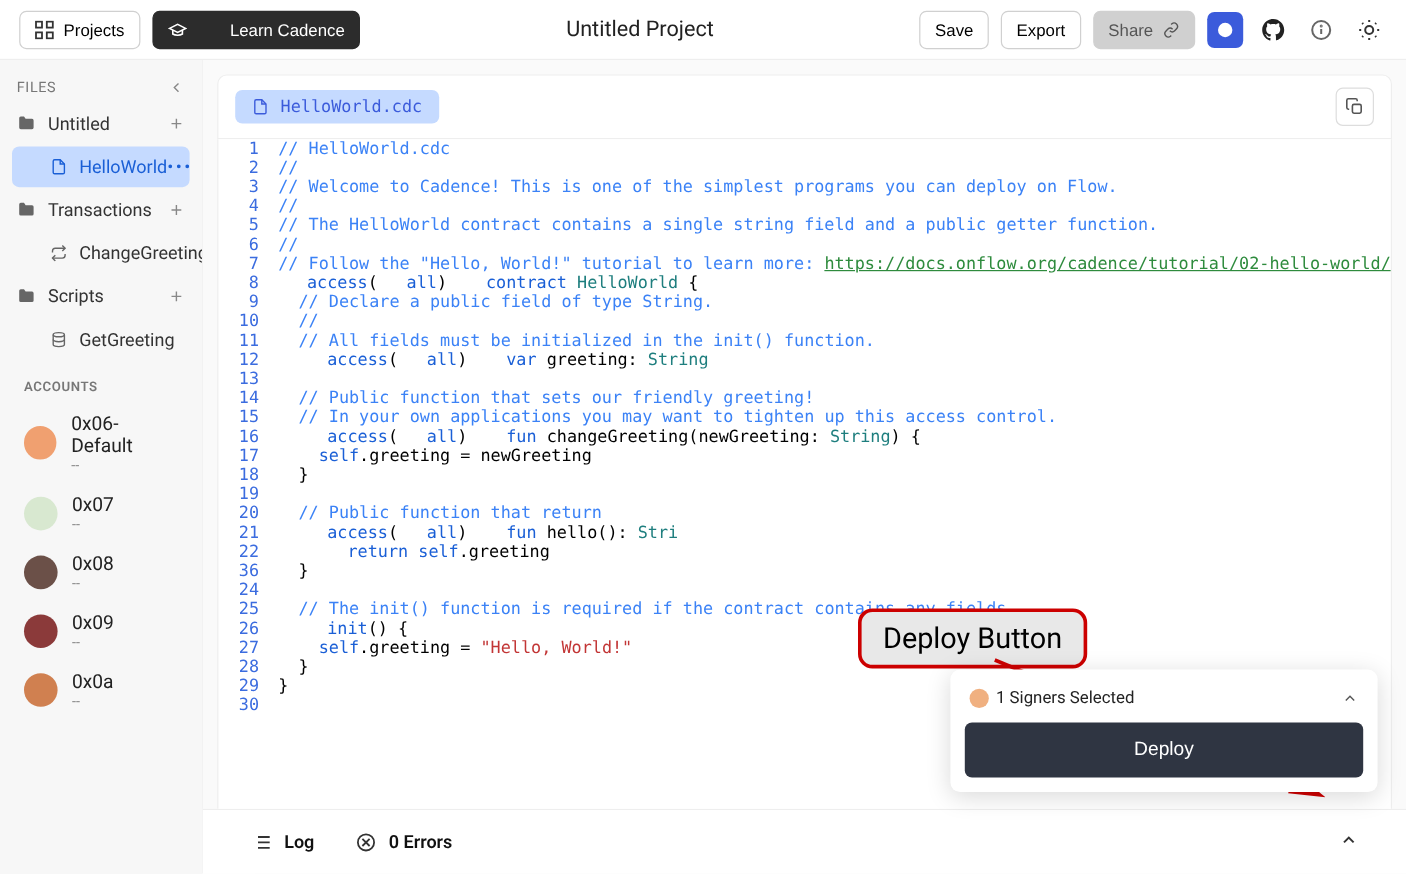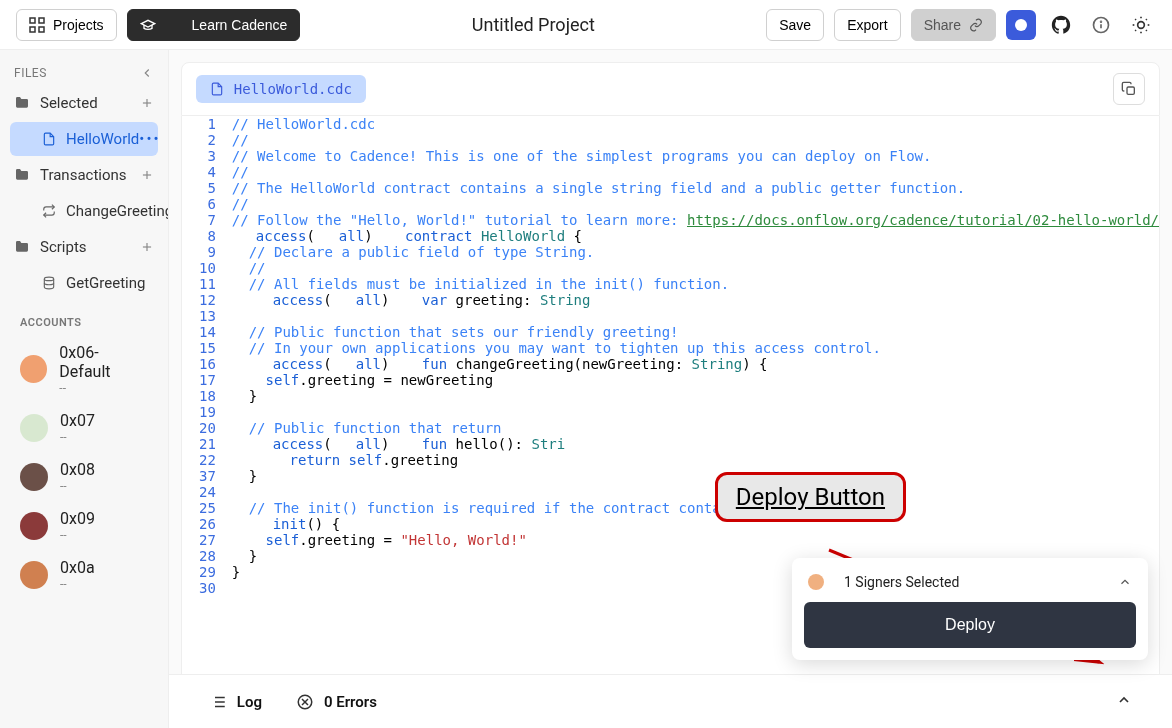--- a/index.html
+++ b/index.html
@@ -34,26 +34,26 @@
 .code { white-space: pre; padding-left: 6px; }
 .c-comment { color: #3b82f6; }
 .c-link { color: #2e8b3d; text-decoration: underline; }
 .c-kw { color: #1a5fd6; margin-left: 24px; }
 .c-type { color: #1e7e7e; }
 .c-name { color: #1e7e7e; }
 .c-str { color: #c23535; }
 .c-self { color: #1a5fd6; }
 .deploy-panel { position: absolute; right: 24px; bottom: 68px; width: 356px; background: #fff; border-radius: 8px; box-shadow: 0 4px 20px rgba(0,0,0,0.15); padding: 12px; }
 .deploy-header { display: flex; align-items: center; justify-content: space-between; padding: 4px 4px 12px 4px; font-size: 14px; color: #222; }
-.deploy-header-left { display: flex; align-items: center; gap: 20px; }
+.deploy-header-left { display: flex; align-items: center; gap: 6px; }
 .deploy-btn { width: 100%; background: #2f3542; color: #fff; border: none; padding: 14px; border-radius: 6px; font-size: 16px; cursor: pointer; }
 .bottombar { height: 54px; border-top: 1px solid #eee; background: #fff; display: flex; align-items: center; gap: 34px; padding: 0 40px; }
 .bottombar-item { display: flex; align-items: center; gap: 10px; font-size: 15px; color: #111; font-weight: 600; }
 .bottombar-right { margin-left: auto; }
-.callout { position: absolute; left: 546px; top: 422px; border: 3px solid #cc0000; border-radius: 12px; padding: 8px 18px; background: #e8e8e8; font-size: 24px; font-weight: 400; text-decoration: underline; }
+.callout { position: absolute; left: 546px; top: 457px; border: 3px solid #cc0000; border-radius: 12px; padding: 8px 18px; background: #e8e8e8; font-size: 24px; font-weight: 400; }
 .arrow-svg { position: absolute; left: 650px; top: 494px; pointer-events: none; }
 .mini-avatar { width: 16px; height: 16px; border-radius: 50%; background: #f0b080; display: inline-block; }
 </style>
 </head>
 <body>
 
 <div class="topbar">
   <button class="btn">
     <svg width="16" height="16" viewBox="0 0 16 16" fill="none" stroke="#333" stroke-width="1.5">
         <rect x="1" y="1" width="5" height="5"></rect>
@@ -123,21 +123,21 @@
       <svg width="14" height="14" viewBox="0 0 24 24" fill="none" stroke="#888" stroke-width="2">
           <polyline points="15 18 9 12 15 6"></polyline>
         </svg>
     </div>
 
     <div class="folder-row">
       <span class="folder-label">
         <svg width="16" height="16" viewBox="0 0 24 24" fill="#666">
             <path d="M3 5a2 2 0 012-2h4l2 3h8a2 2 0 012 2v9a2 2 0 01-2 2H5a2 2 0 01-2-2V5z"></path>
           </svg>
-        <span>Selected</span>
+        <span>Untitled</span>
       </span>
       <svg width="14" height="14" viewBox="0 0 24 24" stroke="#888" stroke-width="2">
           <line x1="12" y1="5" x2="12" y2="19"></line>
           <line x1="5" y1="12" x2="19" y2="12"></line>
         </svg>
     </div>
     <div class="file-row active">
       <span class="file-label">
         <svg width="14" height="14" viewBox="0 0 24 24" fill="none" stroke="#1a5fd6" stroke-width="2">
             <path d="M14 2H6a2 2 0 00-2 2v16a2 2 0 002 2h12a2 2 0 002-2V8z"></path>
@@ -335,21 +335,21 @@
         </div>
         <div class="code-line">
           <div class="gutter">21</div>
           <div class="code">  <span class="c-kw">access</span>(<span class="c-kw">all</span>) <span class="c-kw">fun</span> hello(): <span class="c-type">Stri</span></div>
         </div>
         <div class="code-line">
           <div class="gutter">22</div>
           <div class="code">    <span class="c-kw">return</span> <span class="c-self">self</span>.greeting</div>
         </div>
         <div class="code-line">
-          <div class="gutter">37</div>
+          <div class="gutter">36</div>
           <div class="code">  }</div>
         </div>
         <div class="code-line">
           <div class="gutter">24</div>
           <div class="code"></div>
         </div>
         <div class="code-line">
           <div class="gutter">25</div>
           <div class="code">  <span class="c-comment">// The init() function is required if the contract contains any fields.</span></div>
         </div>

